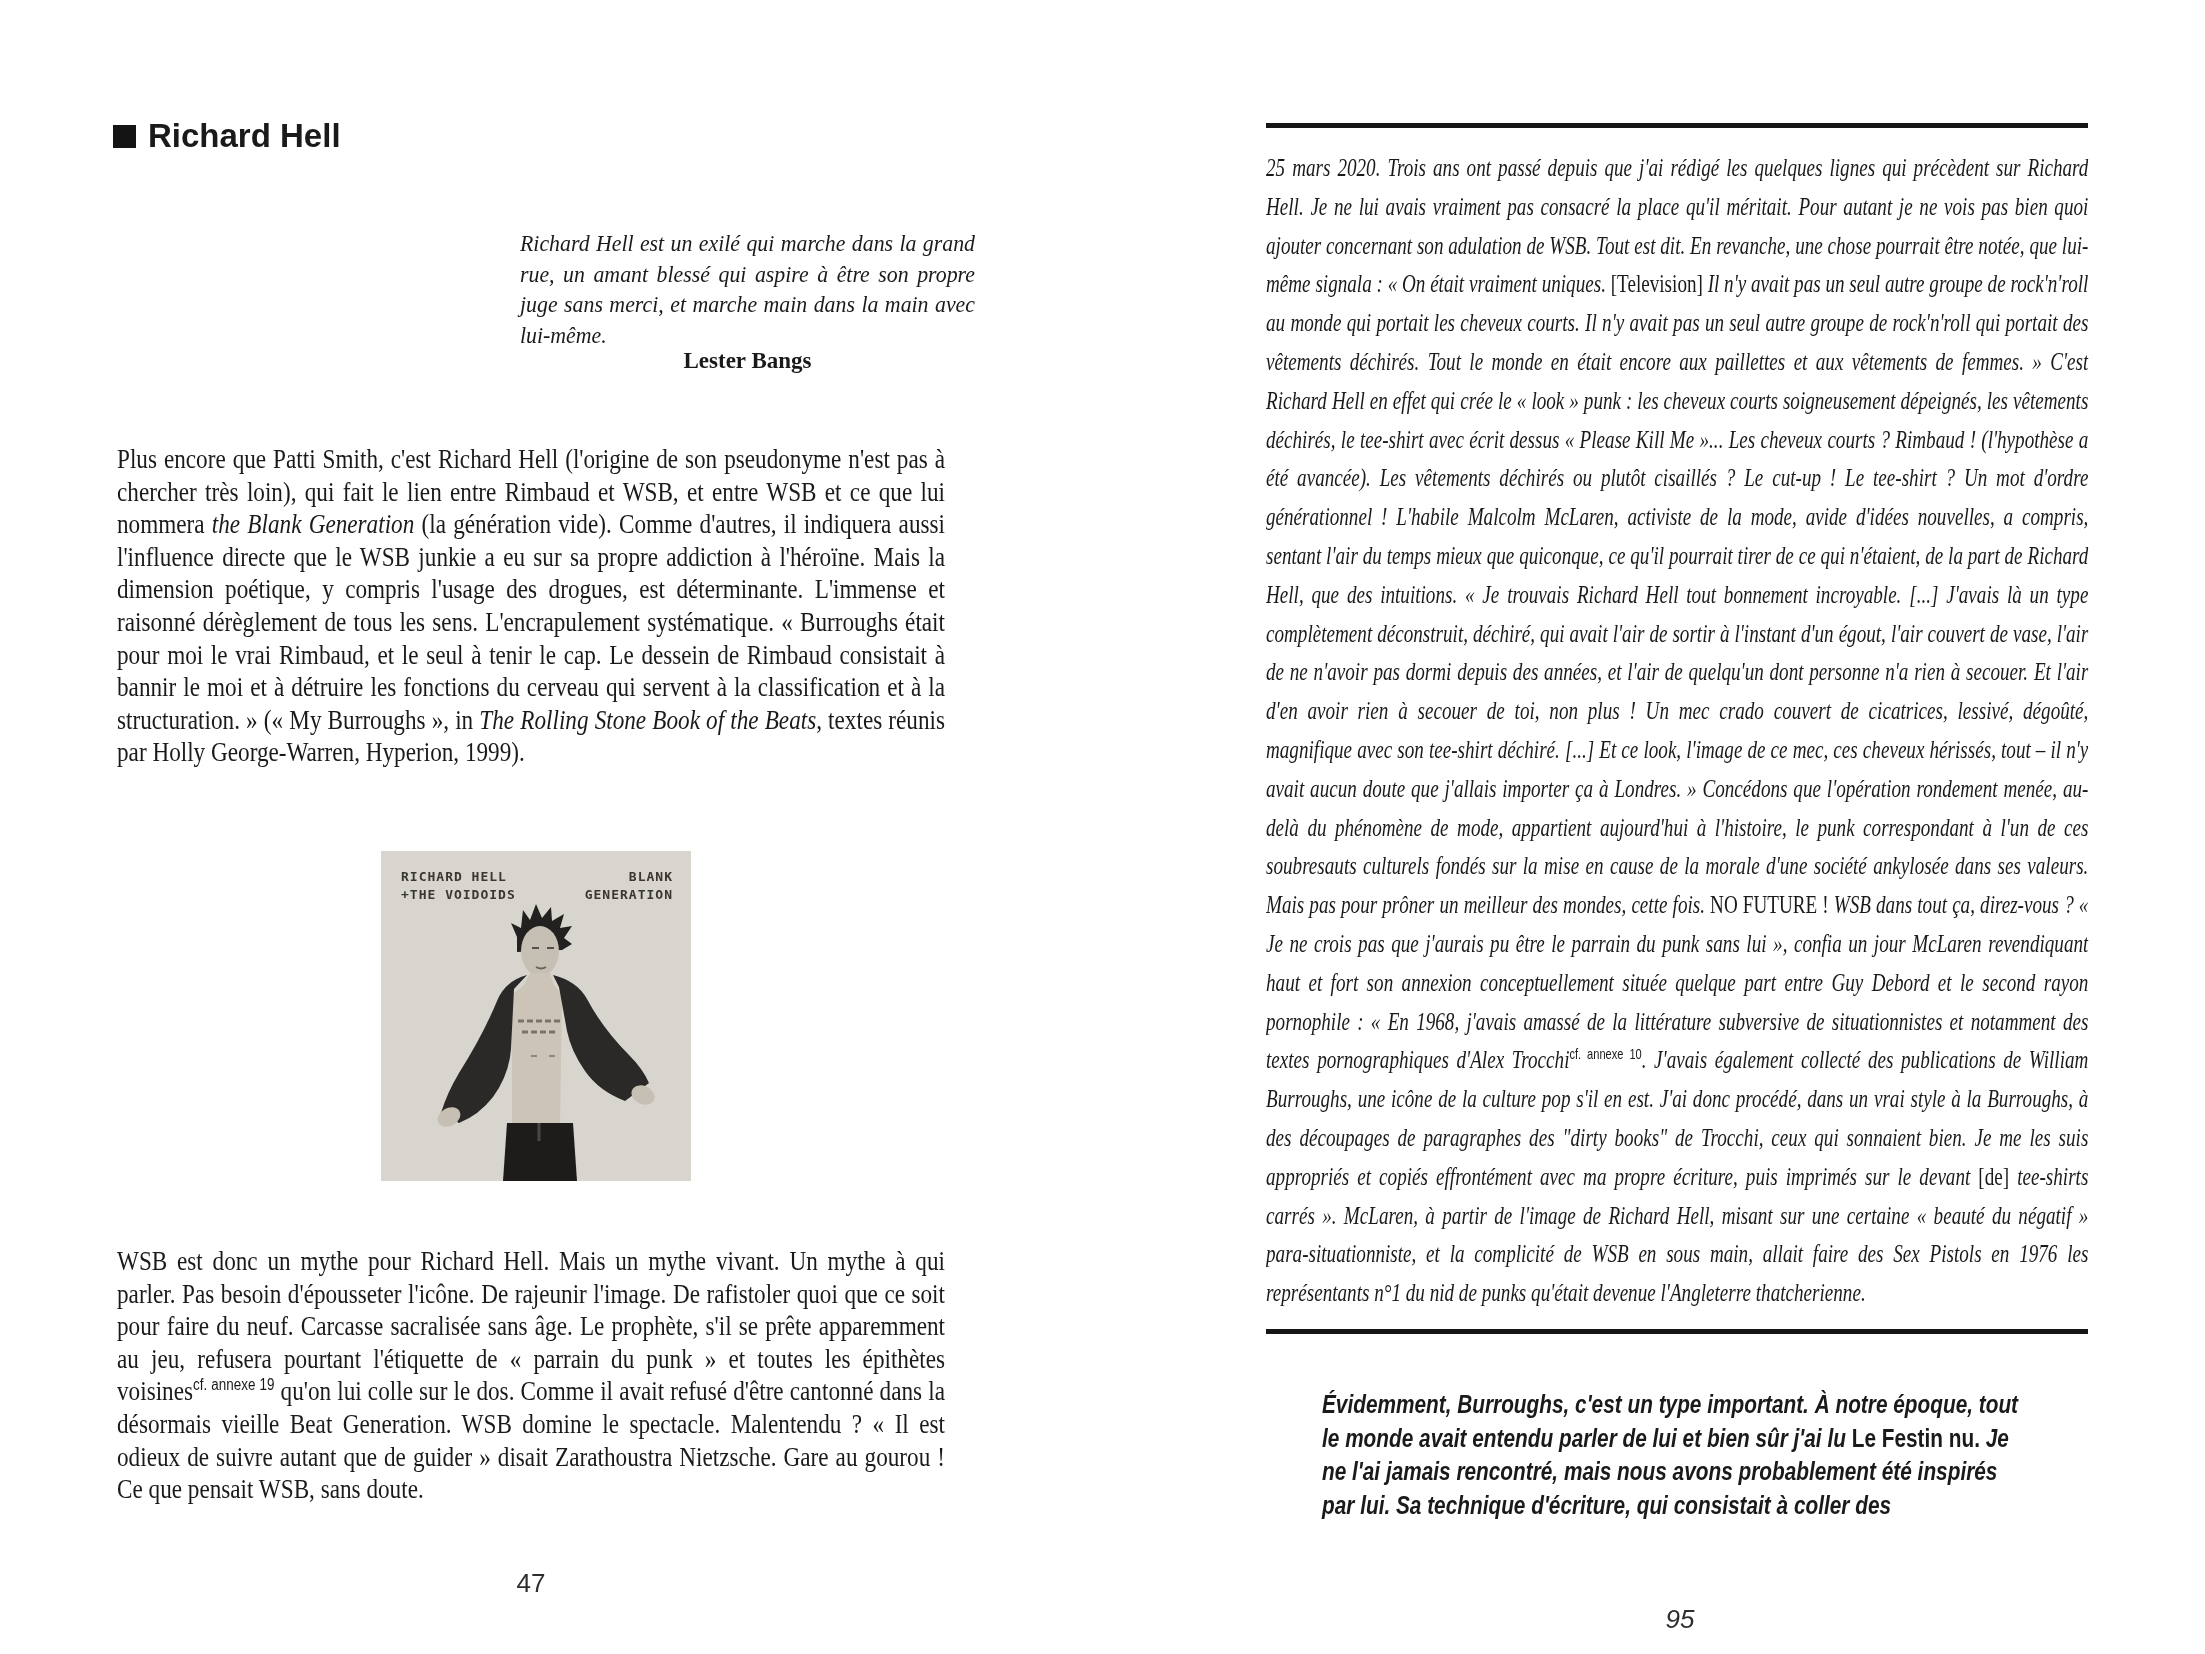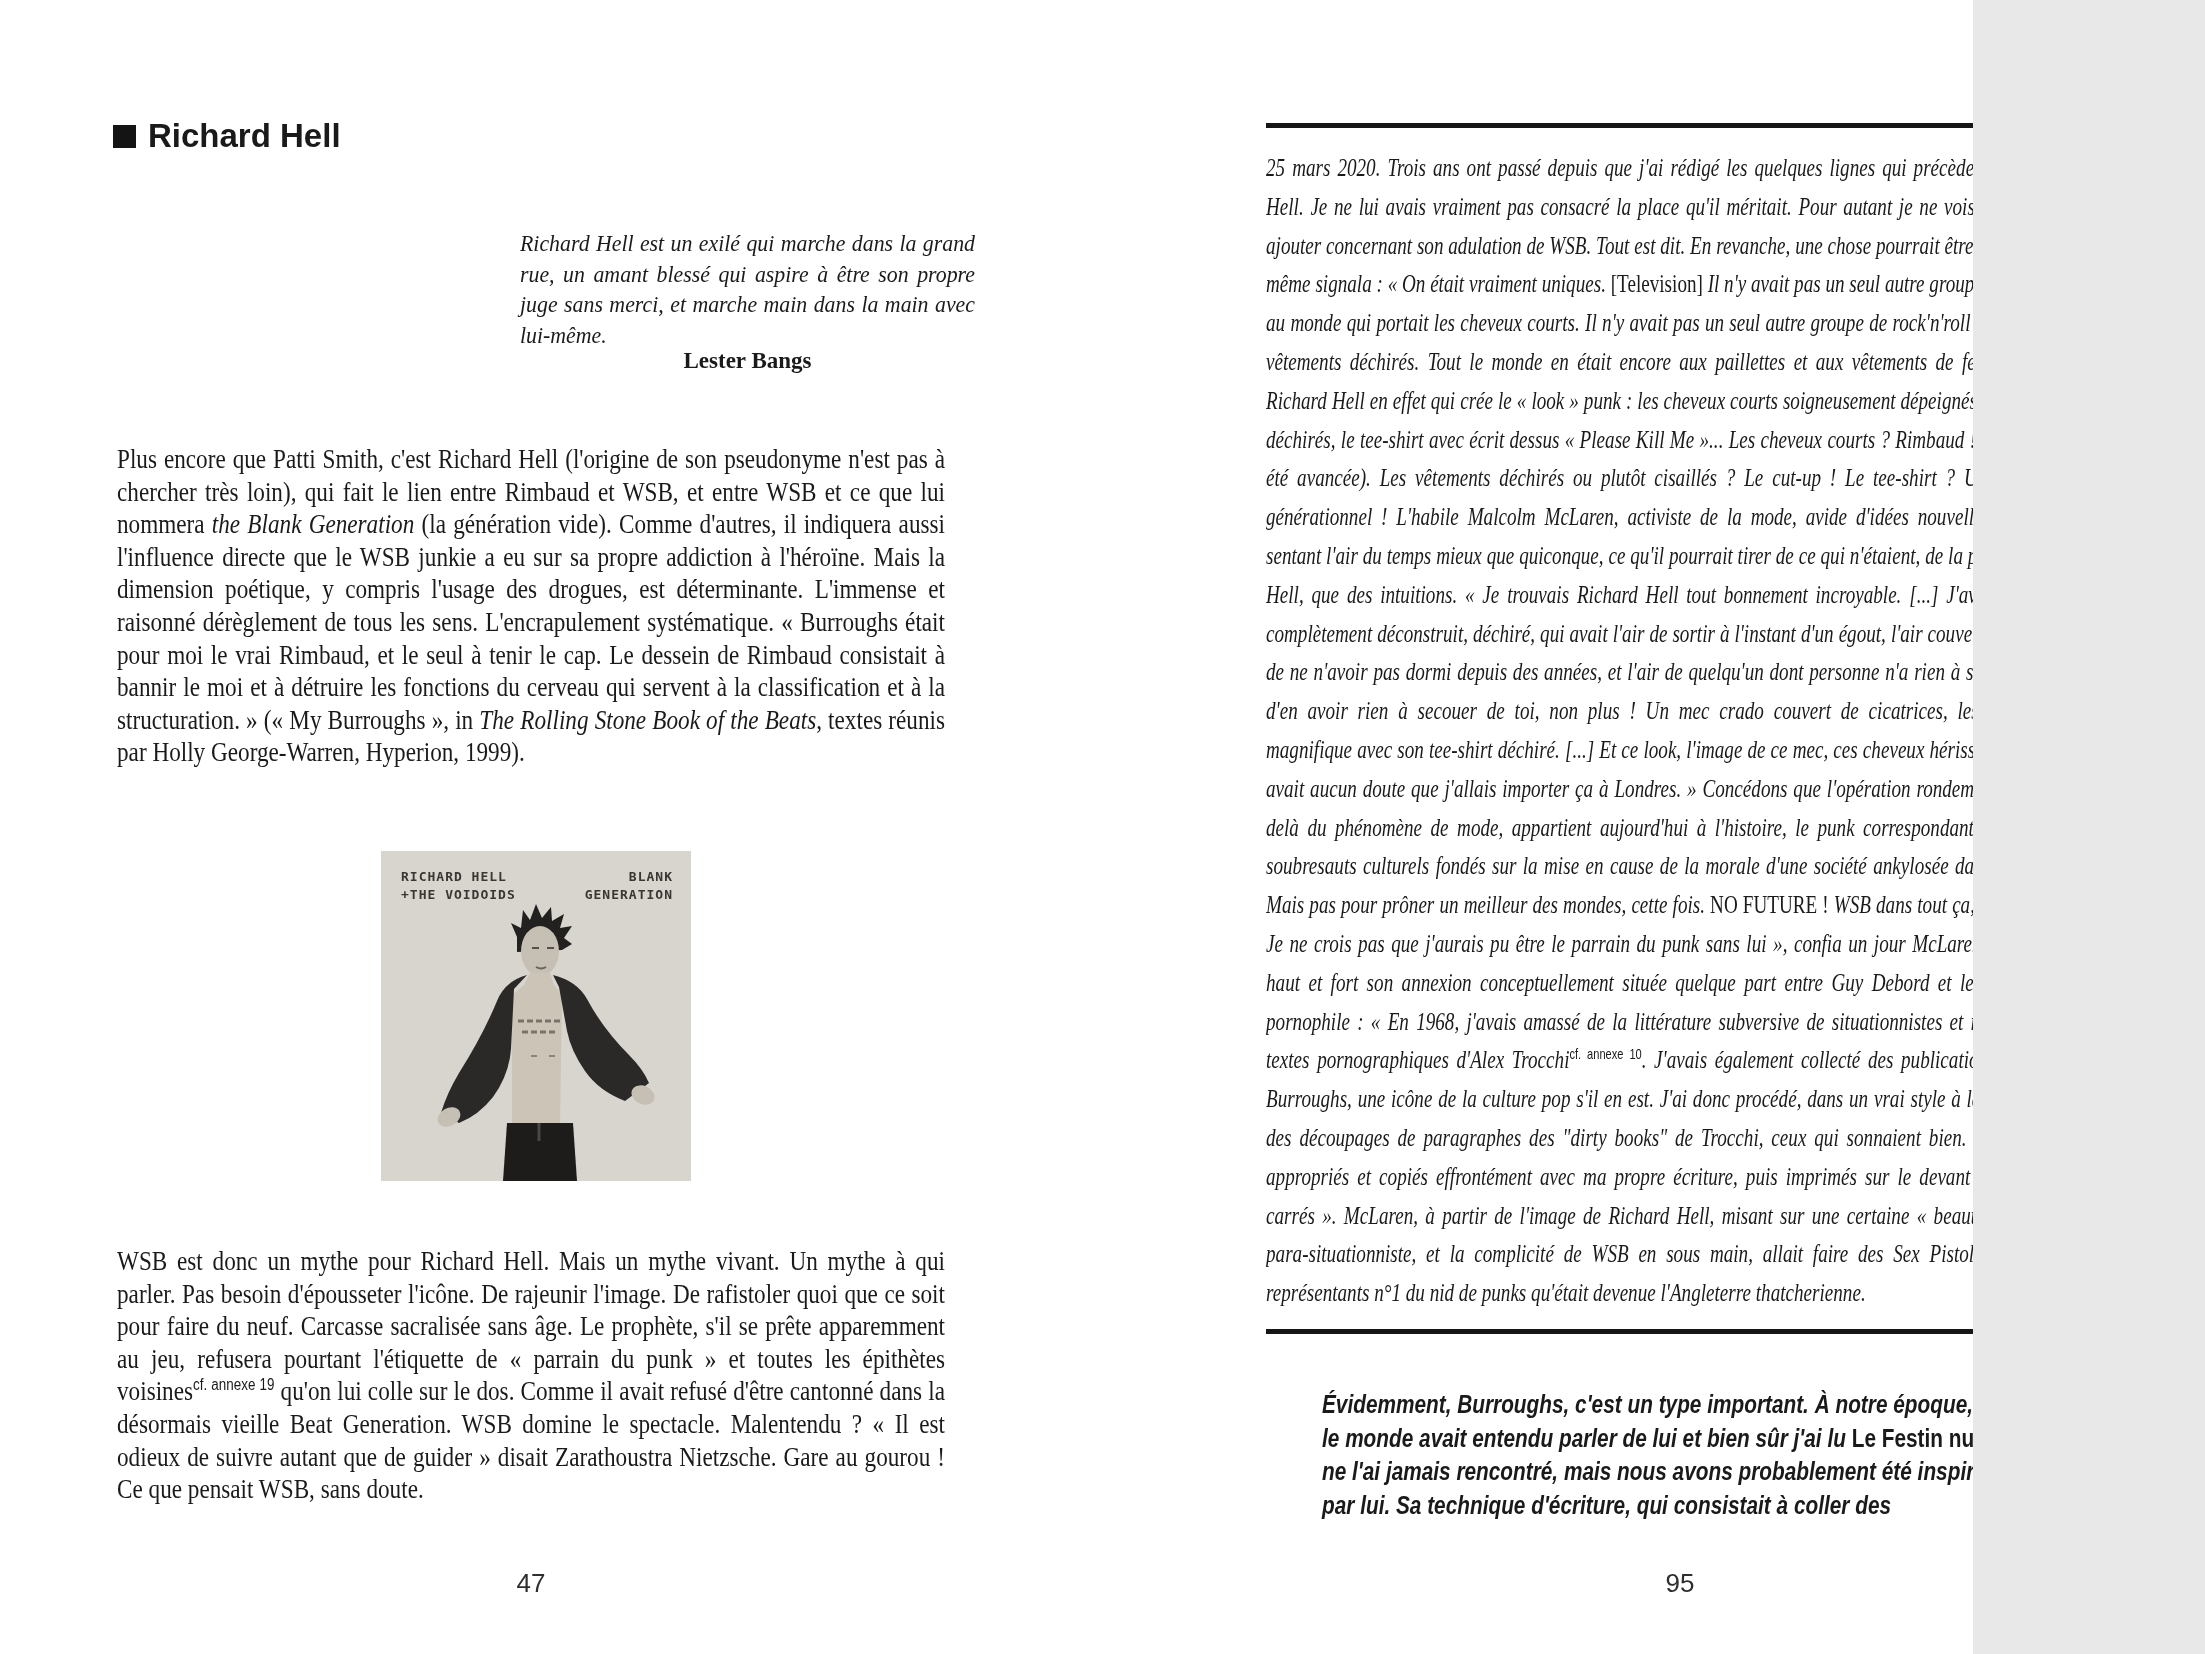--- a/index.html
+++ b/index.html
@@ -1,18 +1,18 @@
 <!DOCTYPE html>
 <html><head>
 <meta charset="utf-8">
 <style>
   html,body{margin:0;padding:0;background:#e8e8e8;}
   #spread{
     position:relative;
-    width:1973px;height:1654px;
+    width:2205px;height:1654px;
     background:#ffffff;
     overflow:hidden;
     font-family:"Liberation Serif",serif;
     color:#1a1a1a;
   }
   .abs{position:absolute;}
 
   
   .heading{
     left:113px;top:118px;
@@ -47,21 +47,21 @@
   .album{
     left:381px;top:851px;width:310px;height:330px;
     background:#d8d5cf;
   }
   .pagenum{
     font-family:"Liberation Sans",sans-serif;
     font-size:26px;color:#2e2e2e;
     width:100px;text-align:center;
   }
   .pn-left{left:481px;top:1568px;}
-  .pn-right{left:1630px;top:1568px;}
+  .pn-right{left:1630px;top:1604px;font-style:italic;}
 
   
   .rule{background:#161616;height:5px;width:822px;left:1266px;}
   .rule-top{top:123px;}
   .rule-bottom{top:1329px;}
   .journal{
     left:1266px;top:149px;width:1075px;max-height:1180px;overflow:hidden;
     transform:scaleX(0.765);transform-origin:left top;
     font-style:italic;font-size:25px;line-height:38.8px;
     text-align:justify;

